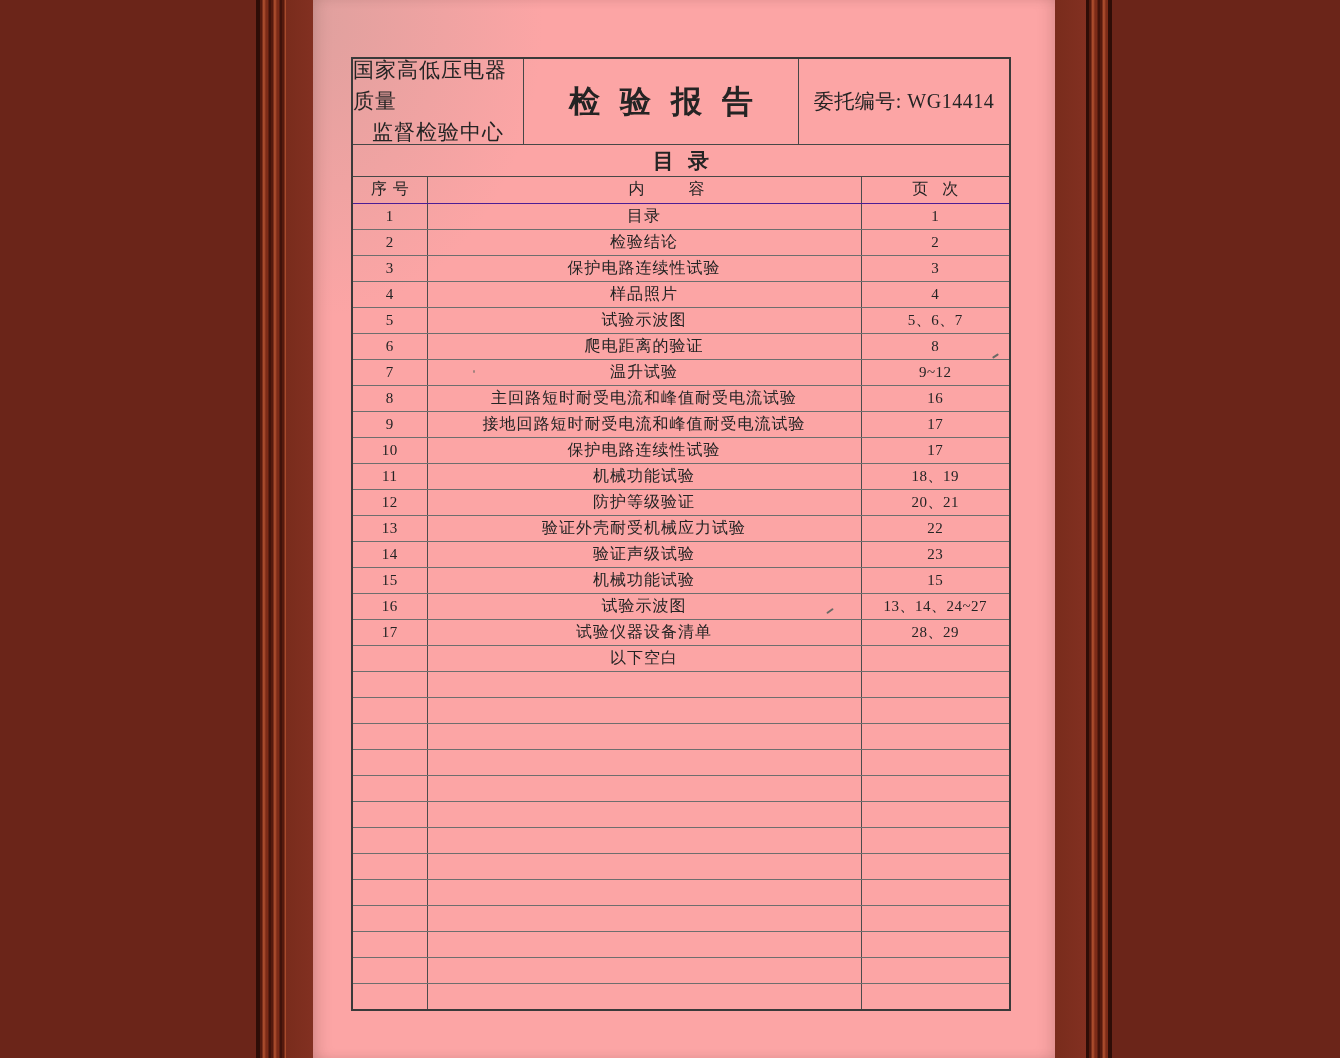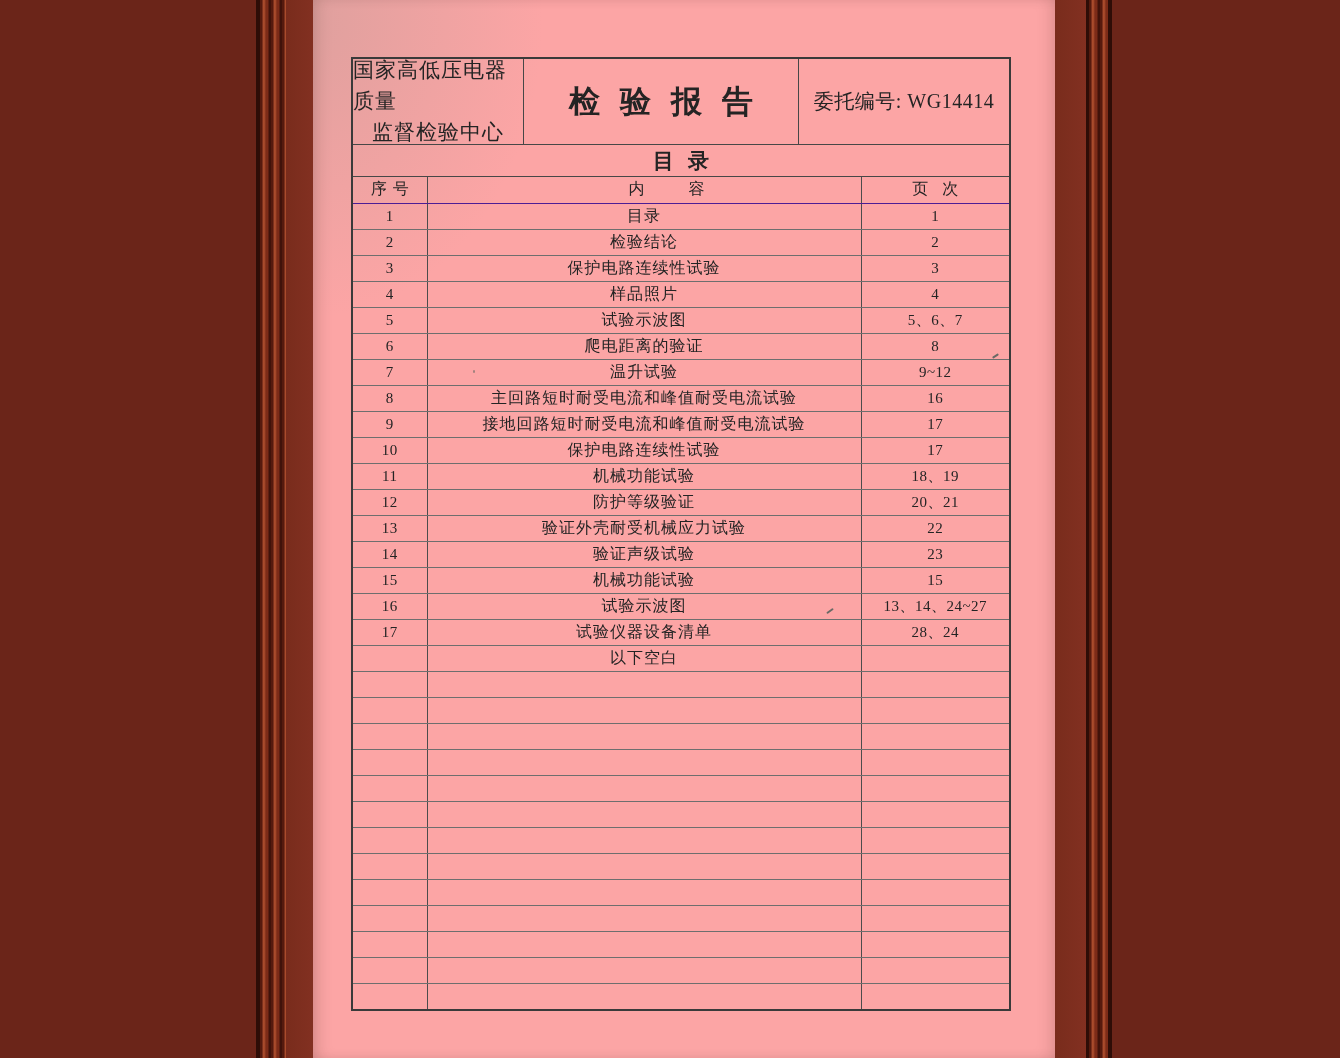--- a/index.html
+++ b/index.html
@@ -208,21 +208,21 @@
               <td class="page">15</td>
             </tr>
             <tr>
               <td class="seq">16</td>
               <td class="content">试验示波图</td>
               <td class="page">13、14、24~27</td>
             </tr>
             <tr>
               <td class="seq">17</td>
               <td class="content">试验仪器设备清单</td>
-              <td class="page">28、24</td>
+              <td class="page">28、29</td>
             </tr>
             <tr>
               <td class="seq"></td>
               <td class="content">以下空白</td>
               <td class="page"></td>
             </tr>
             <tr>
               <td class="seq"></td>
               <td class="content"></td>
               <td class="page"></td>

